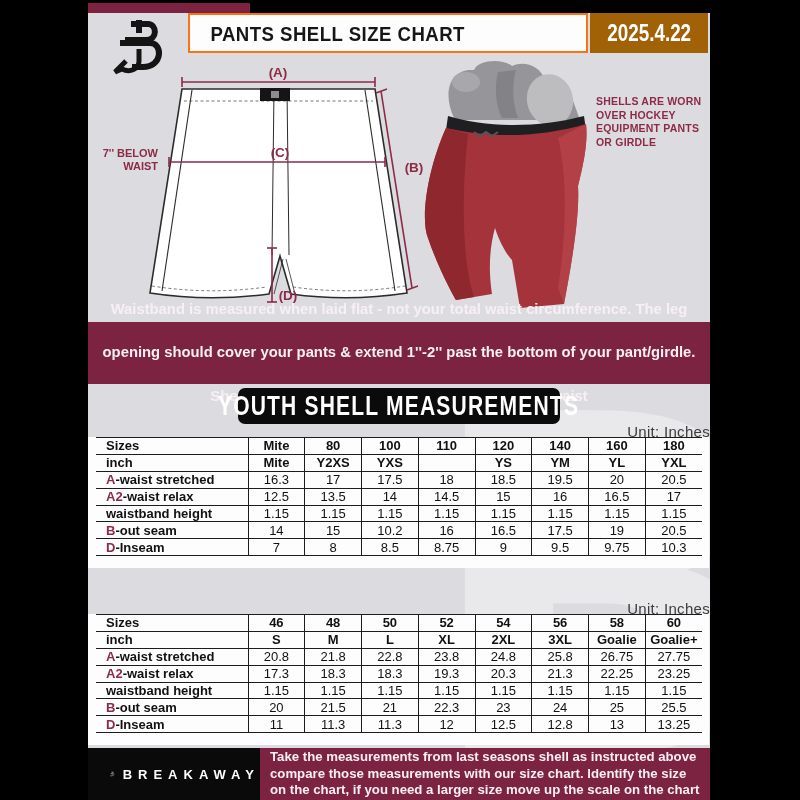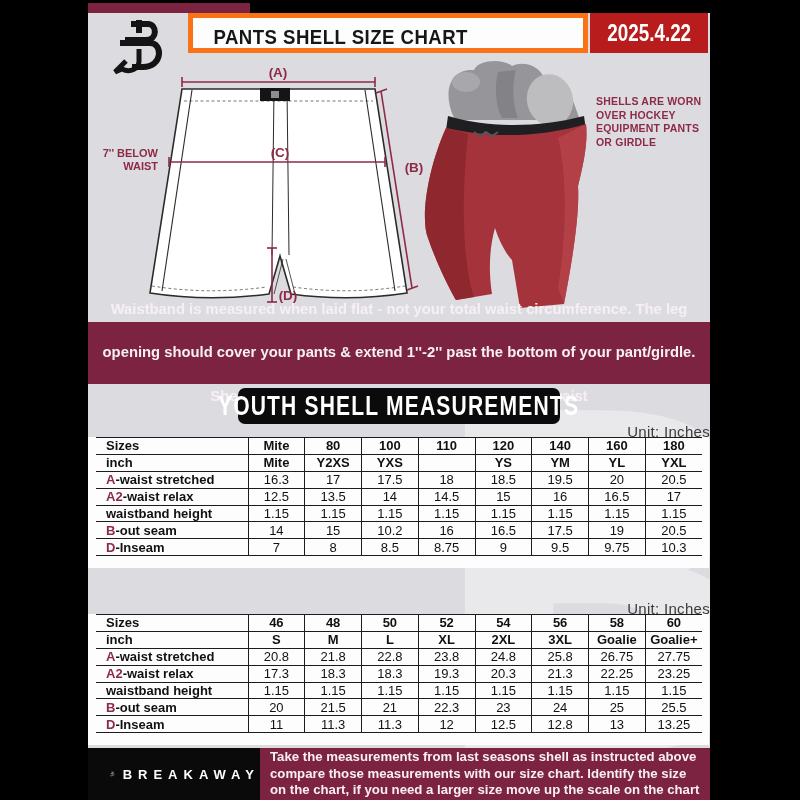--- a/index.html
+++ b/index.html
@@ -14,29 +14,29 @@
   }
   .watermark{
     position:absolute;right:-70px;top:378px;font-size:470px;line-height:0.85;
     font-family:"DejaVu Sans", sans-serif;font-weight:700;color:#e9e9ec;z-index:0;
     user-select:none;
   }
   
   .logo-svg{position:absolute;left:24px;top:4px;z-index:3;}
   .title-bar{
     position:absolute;left:100px;top:0;width:400px;height:40px;background:#fdfdfd;
-    border:5px solid #f97316;box-sizing:border-box;z-index:2;
+    border:2px solid #f97316;box-sizing:border-box;z-index:2;
   }
   .title-bar .t{
     font-size:20px;font-weight:700;color:#161616;letter-spacing:0.5px;
     line-height:38px;padding-left:22px;transform-origin:left center;transform:scaleX(0.93);
     white-space:nowrap;
   }
   .date-badge{
-    position:absolute;left:502px;top:0;width:118px;height:40px;background:#b91c1c;z-index:2;
+    position:absolute;left:502px;top:0;width:118px;height:40px;background:#a16207;z-index:2;
     display:flex;align-items:center;justify-content:center;
   }
   .date-badge .t{
     color:#fff;font-size:23px;font-weight:700;transform:scaleX(0.82);letter-spacing:0px;
     white-space:nowrap;
   }
   
   .diagram-svg{position:absolute;left:0;top:45px;z-index:1;}
   .side-note{
     position:absolute;left:508px;top:82px;width:112px;z-index:2;

